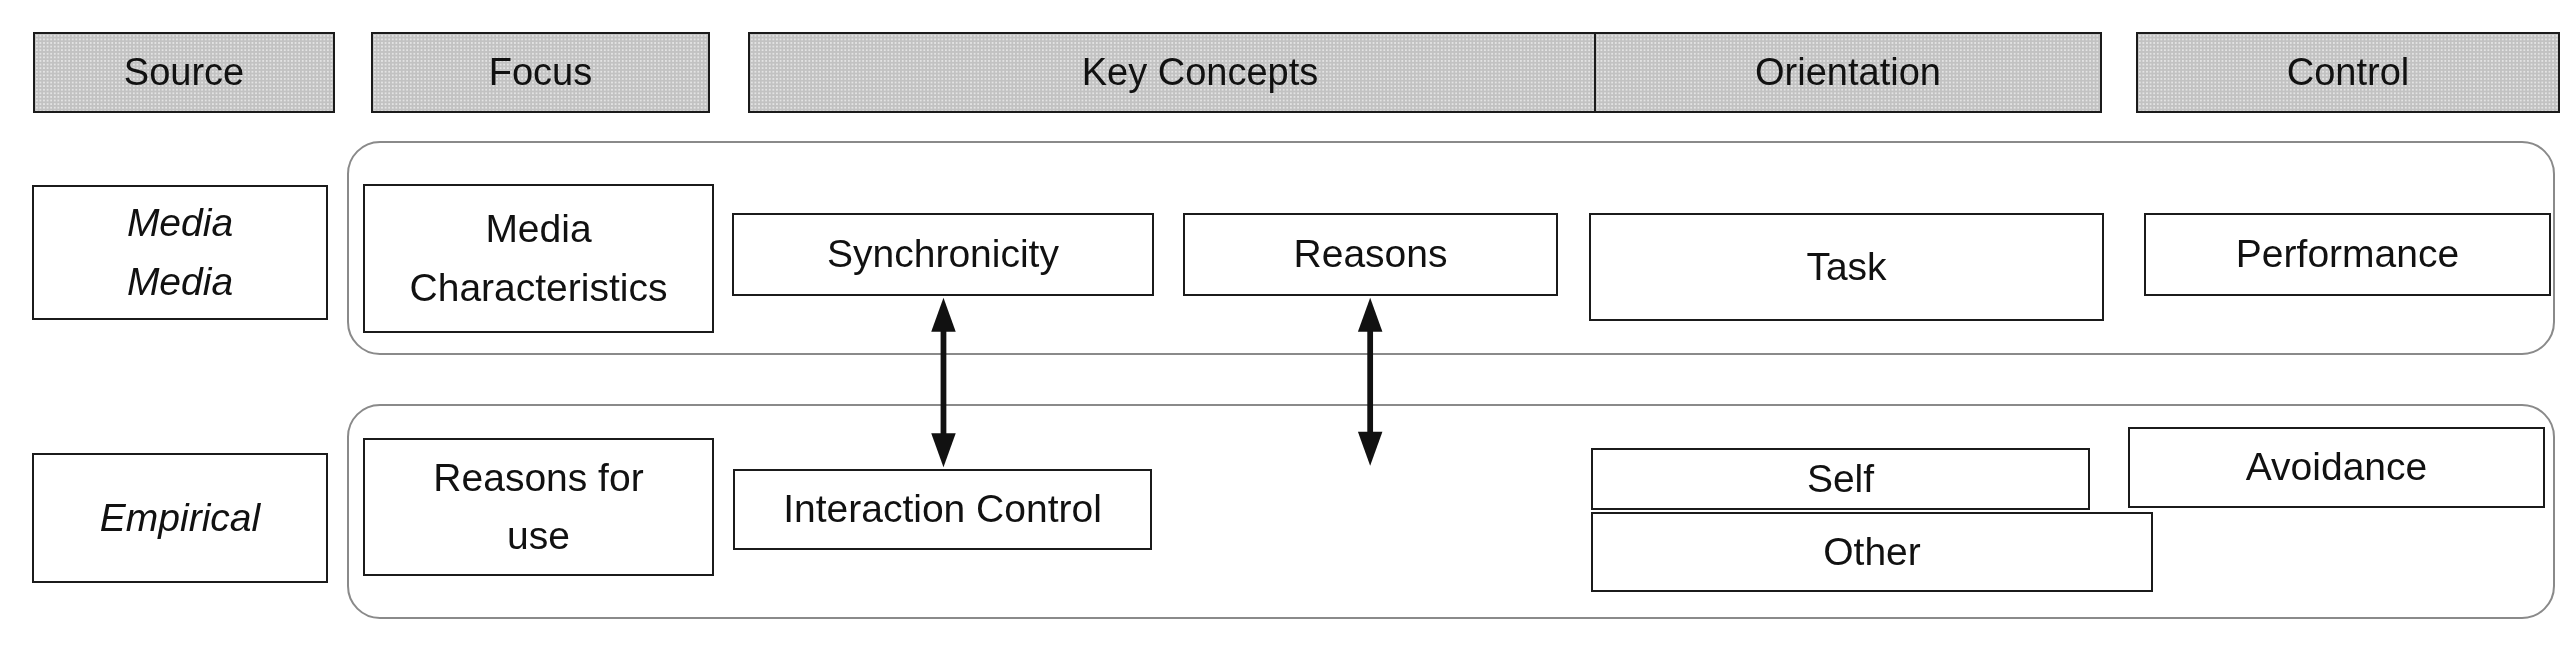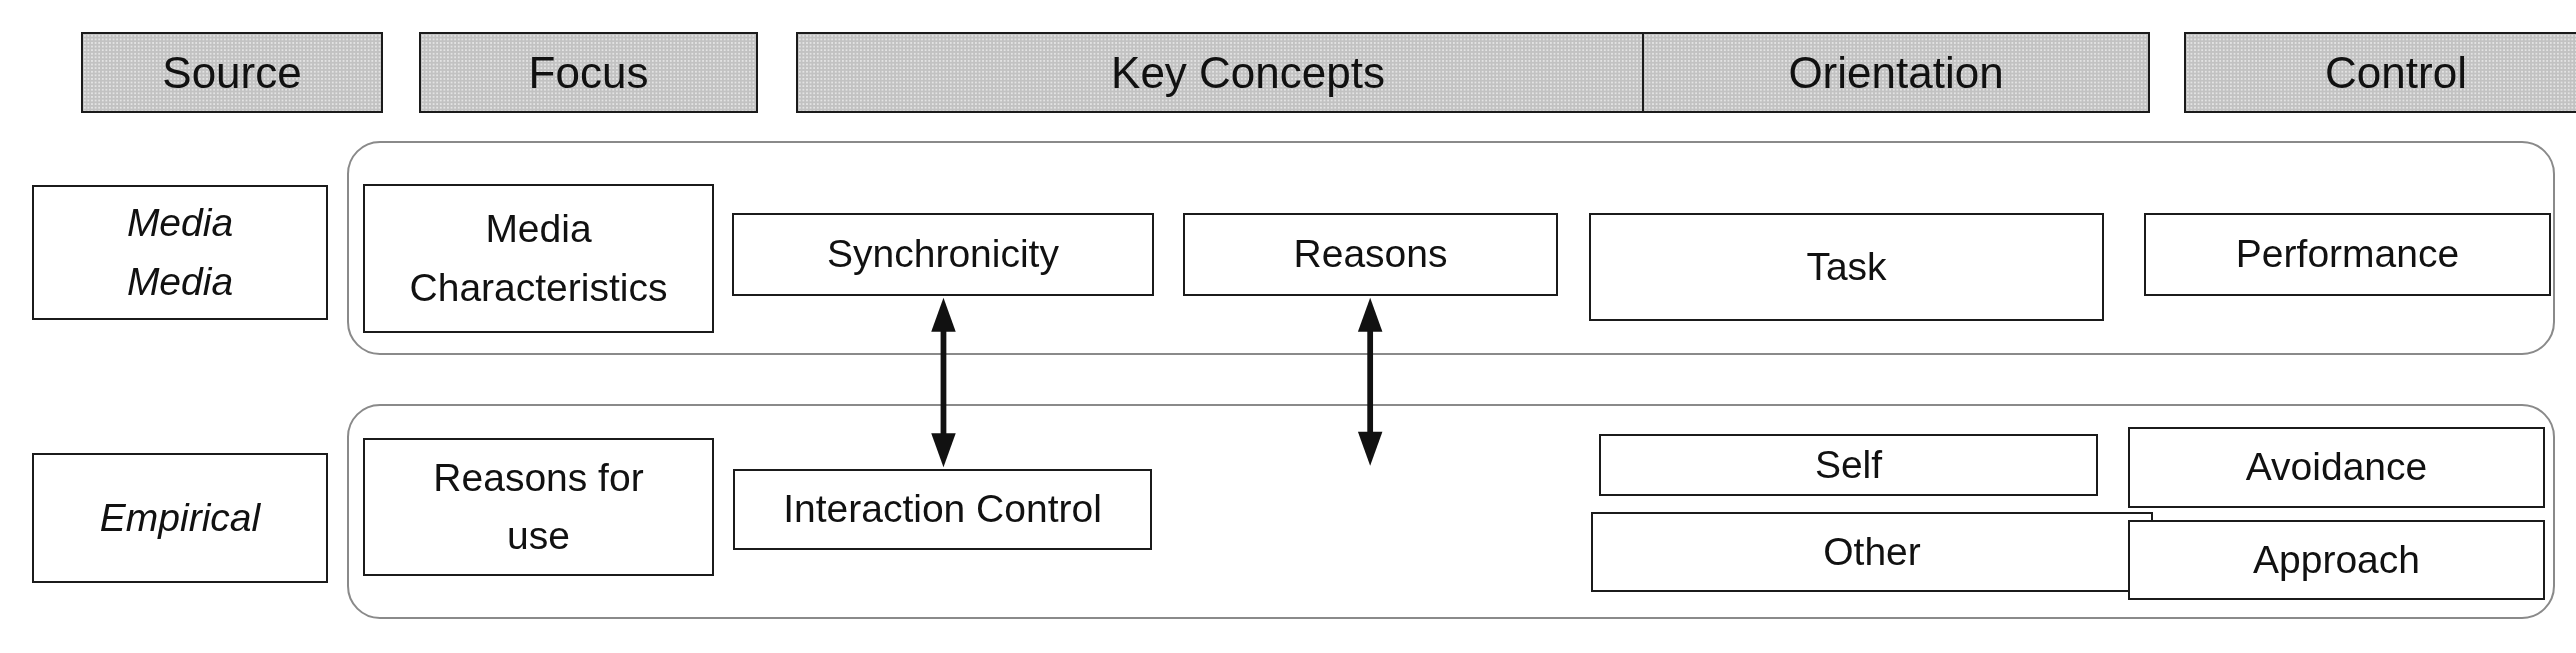--- a/index.html
+++ b/index.html
@@ -20,22 +20,21 @@
     color:var(--text);
     overflow:hidden;
   }
   .abs{position:absolute;box-sizing:border-box;}
   .hdr{
     background-color:var(--header-fill);
     background-image:radial-gradient(circle,var(--header-dot) 0.8px,transparent 1px);
     background-size:3.6px 3.6px;
     border:2.9px solid var(--box-border);
     display:flex;align-items:center;justify-content:center;
-    font-size:44px;
-    margin-left:48px;
+    font-size:38px;
   }
   .box{
     background:#ffffff;
     border:2.9px solid var(--box-border);
     display:flex;flex-direction:column;align-items:center;justify-content:center;
     font-size:39px;line-height:1.5;text-align:center;
   }
   .box.italic{font-style:italic;}
   .container{
     border:2.9px solid var(--container-border);
@@ -92,31 +91,28 @@
   <div class="abs box italic" style="left:32px;top:453px;width:296px;height:130px;">
     <span>Empirical</span>
   </div>
   <div class="abs box" style="left:363px;top:438px;width:351px;height:138px;">
     <span>Reasons for</span>
     <span>use</span>
   </div>
   <div class="abs box" style="left:733px;top:469px;width:419px;height:81px;text-align:center;">
     <span>Interaction Control</span>
   </div>
-  <div class="abs box" style="left:1591px;top:434px;width:499px;height:62px;margin-left:8px;">
+  <div class="abs box" style="left:1591px;top:448px;width:499px;height:62px;">
     <span>Self</span>
   </div>
   <div class="abs box" style="left:1591px;top:512px;width:562px;height:80px;">
     <span>Other</span>
   </div>
   <div class="abs box" style="left:2128px;top:427px;width:417px;height:81px;">
     <span>Avoidance</span>
-  </div>
-  <div class="abs box" style="left:2128px;top:520px;width:417px;height:80px;">
-    <span>Approach</span>
   </div>
 
   <svg class="arrow-layer" width="2576" height="654" viewBox="0 0 3574 907">
     <g fill="var(--arrow)" stroke="var(--arrow)">
       <line x1="1309" y1="452" x2="1309" y2="610" stroke-width="8"></line>
       <polygon points="1309,413 1292,460 1326,460" stroke="none"></polygon>
       <polygon points="1309,648 1292,601 1326,601" stroke="none"></polygon>
     </g>
     <g fill="var(--arrow)" stroke="var(--arrow)">
       <line x1="1901" y1="452" x2="1901" y2="608" stroke-width="8"></line>

